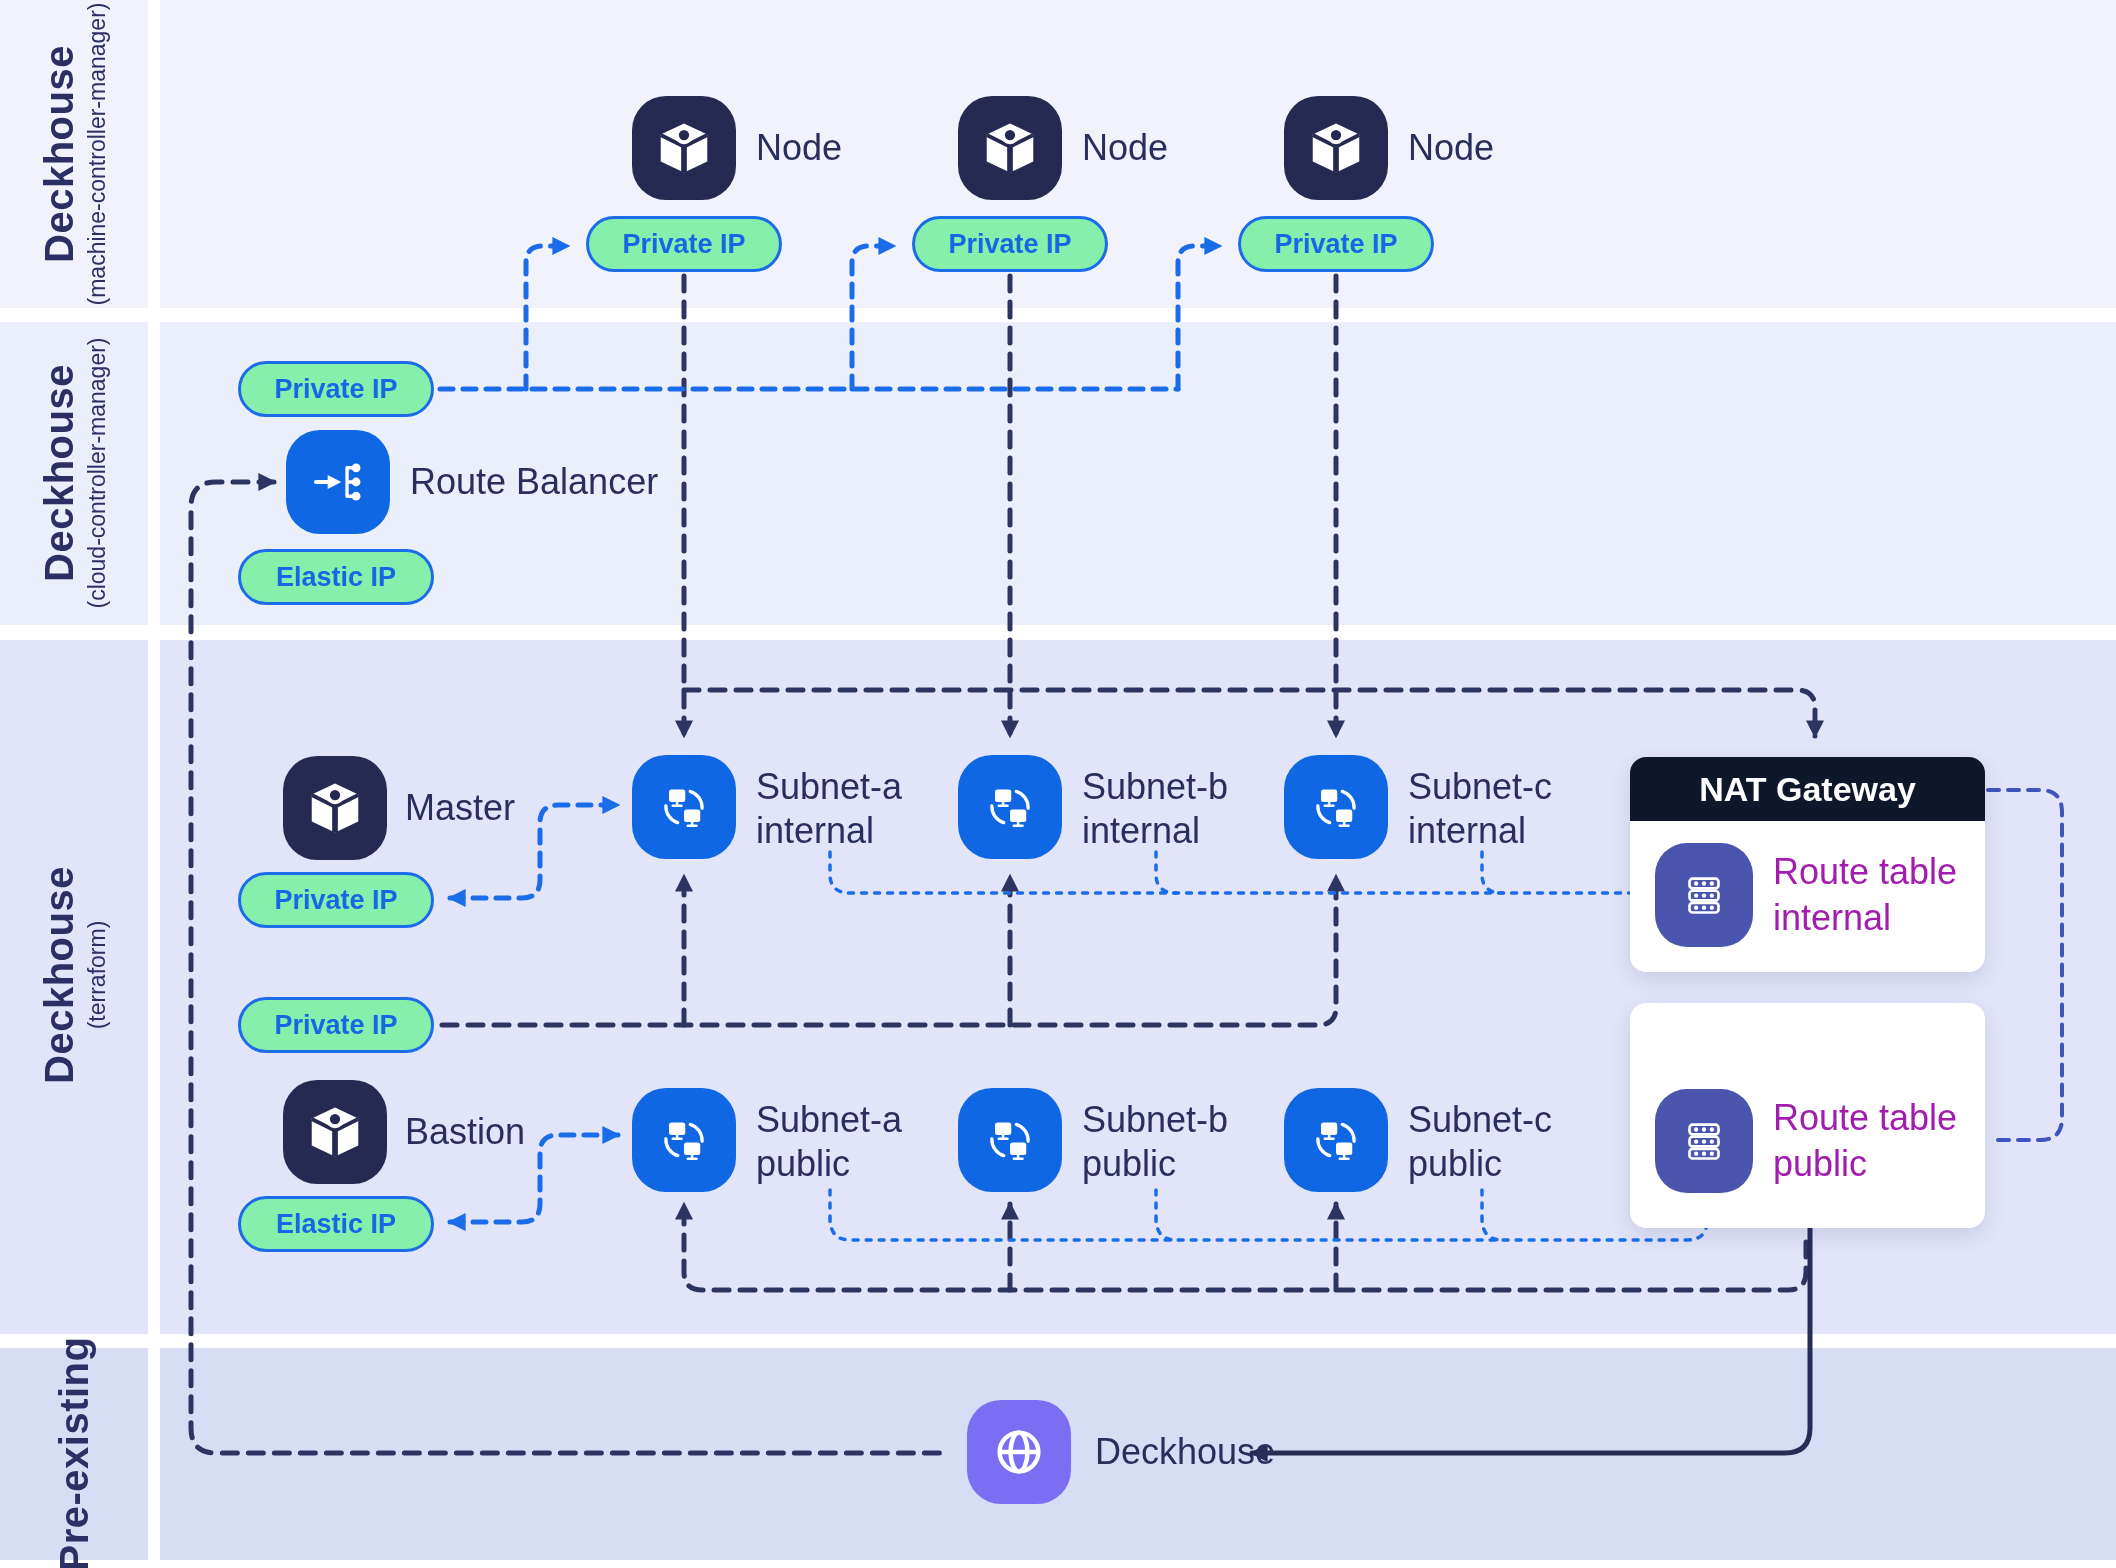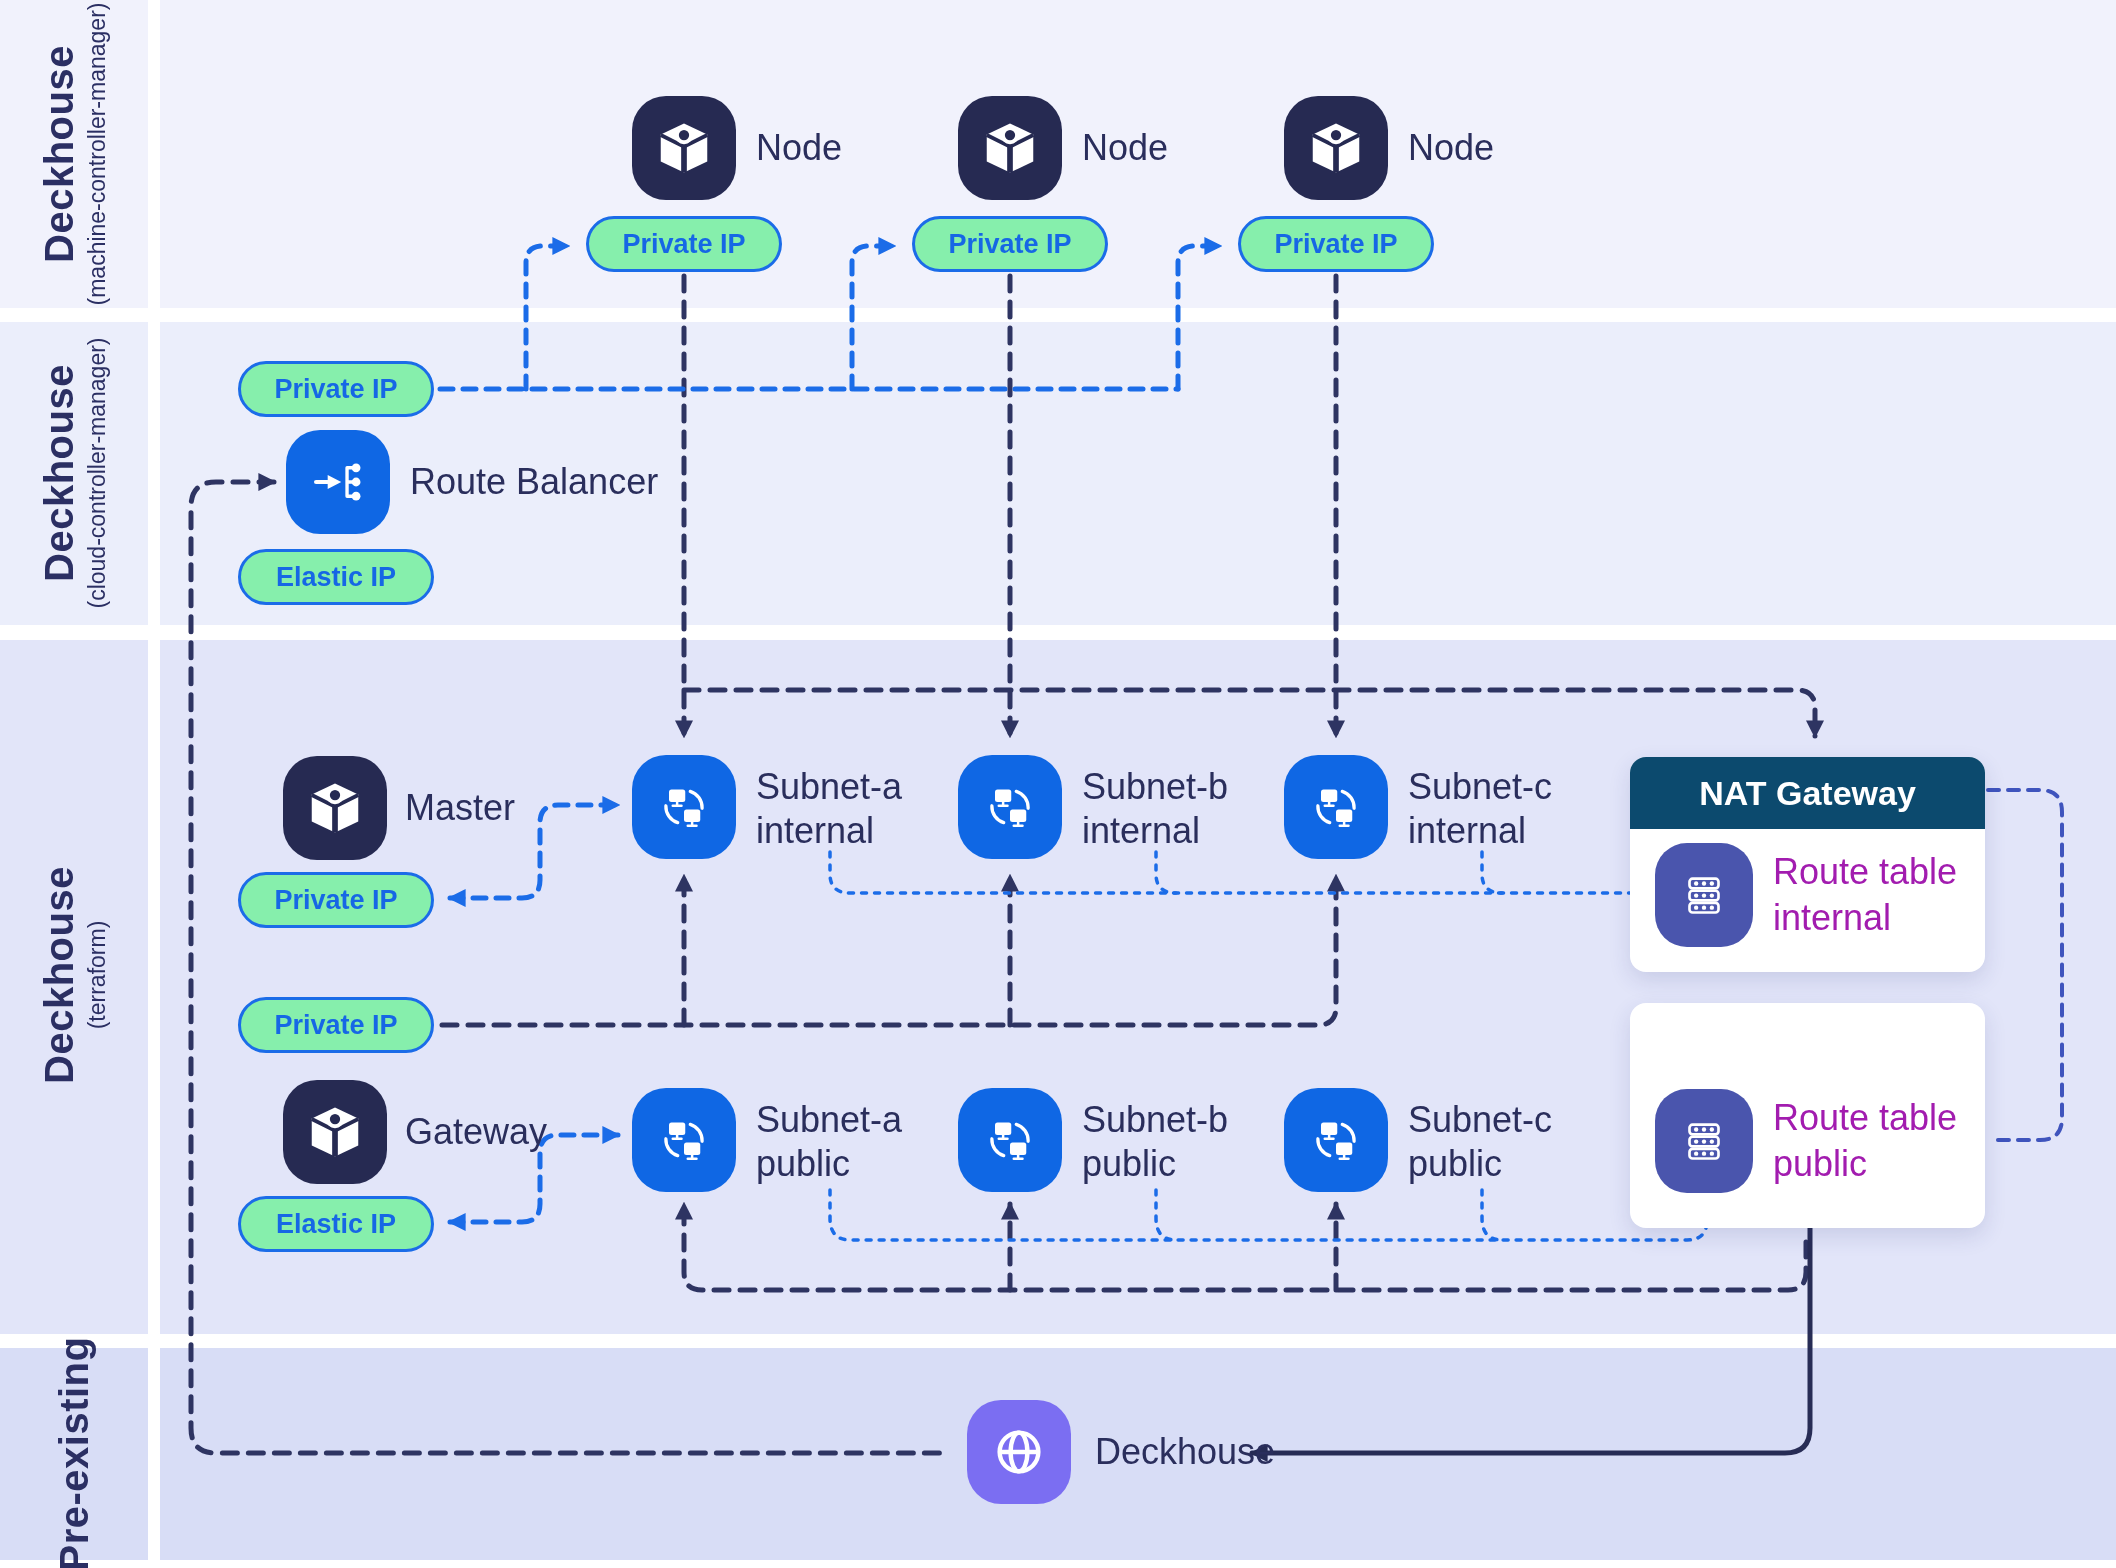--- a/index.html
+++ b/index.html
@@ -20,21 +20,21 @@
   .ic-purple{background:#7b6ef2;}
   
   .pill{position:absolute;z-index:4;width:196px;height:56px;background:#86efac;border:3px solid #1b6ce8;
         border-radius:30px;display:flex;align-items:center;justify-content:center;
         color:#1667e5;font-size:27px;font-weight:700;box-sizing:border-box;}
   
   .elabel{position:absolute;z-index:3;color:#2a2e5c;font-size:36px;font-weight:500;line-height:44px;white-space:nowrap;}
   
   .card{position:absolute;z-index:3;background:#ffffff;border-radius:16px;
         box-shadow:0 8px 22px rgba(44,52,120,.14);}
-  .cardHead{position:absolute;left:0;top:0;right:0;height:72px;background:#0c4a6e;border-radius:16px 16px 0 0;
+  .cardHead{position:absolute;left:0;top:0;right:0;height:64px;background:#0f172a;border-radius:16px 16px 0 0;
             display:flex;align-items:center;justify-content:center;color:#ffffff;font-size:34px;font-weight:600;}
   .rtIcon{position:absolute;width:98px;height:104px;border-radius:32px;background:#4a55ad;
           display:flex;align-items:center;justify-content:center;}
   .rtText{position:absolute;color:#a21caf;font-size:36px;font-weight:500;line-height:46px;white-space:nowrap;}
 </style>
 </head>
 <body>
 
 <div class="stage">
 
@@ -173,21 +173,21 @@
   <div class="pill" style="left:238px;top:997px;">Private IP</div>
 
   <div class="icon ic-navy" style="left:283px;top:1080px;">
     <svg width="62" height="62" viewBox="0 0 48 48">
         <path d="M24 5 L42 13.5 V34.5 L24 43 L6 34.5 V13.5 Z" fill="#fff"></path>
         <path d="M6 14 L24 23 L42 14" fill="none" stroke="#262a52" stroke-width="3"></path>
         <rect x="21.8" y="20" width="4.4" height="23" fill="#262a52"></rect>
         <circle cx="24" cy="14" r="5.5" fill="#262a52" stroke="#fff" stroke-width="3"></circle>
       </svg>
   </div>
-  <div class="elabel" style="left:405px;top:1110px;">Gateway</div>
+  <div class="elabel" style="left:405px;top:1110px;">Bastion</div>
   <div class="pill" style="left:238px;top:1196px;">Elastic IP</div>
 
   <div class="icon ic-blue" style="left:632px;top:755px;">
     <svg width="60" height="60" viewBox="0 0 48 48">
         <rect x="12" y="10" width="13" height="10" rx="2" fill="#fff"></rect>
         <path d="M18.5 20 V23 M15 23 H22" stroke="#fff" stroke-width="2" stroke-linecap="round"></path>
         <rect x="24" y="26" width="13" height="10" rx="2" fill="#fff"></rect>
         <path d="M30.5 36 V39 M27 39 H34" stroke="#fff" stroke-width="2" stroke-linecap="round"></path>
         <path d="M29 11.5 A13.5 13.5 0 0 1 38.5 25" fill="none" stroke="#fff" stroke-width="2.6" stroke-linecap="round"></path>
         <path d="M19 36.5 A13.5 13.5 0 0 1 9.5 23" fill="none" stroke="#fff" stroke-width="2.6" stroke-linecap="round"></path>

